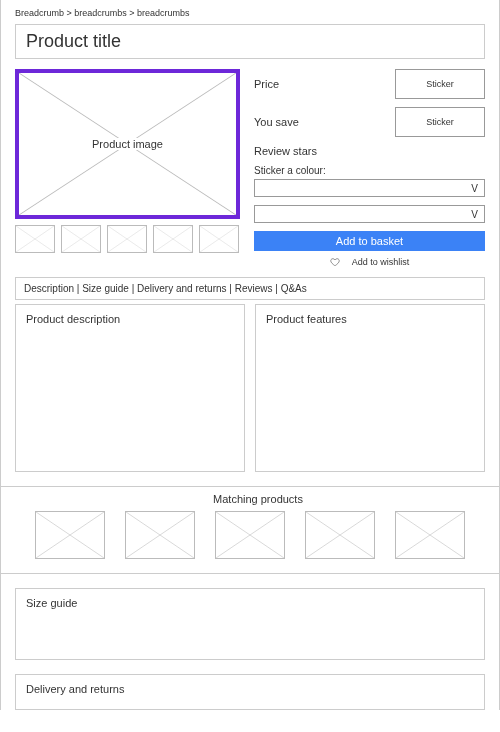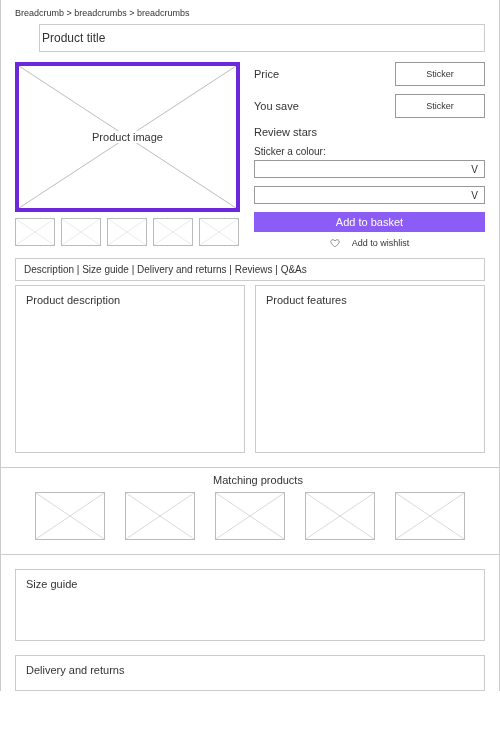--- a/index.html
+++ b/index.html
@@ -15,24 +15,23 @@
     border-right: 1px solid #ccc;
     padding: 8px 14px 0 14px;
   }
   .breadcrumb {
     font-size: 9px;
     color: #333;
     margin-bottom: 6px;
   }
   .title-box {
     border: 1px solid #ccc;
-    padding: 6px 2px;
+    padding: 6px 10px;
     margin-bottom: 10px;
-    font-size: 12px;
-    margin-left: 24px;
+    font-size: 18px;
   }
   .top-row {
     display: flex;
     gap: 14px;
     margin-bottom: 10px;
   }
   .media-col { flex: 0 0 225px; }
   .detail-col { flex: 1; }
   .hero {
     border: 4px solid #6d28d9;
@@ -55,40 +54,40 @@
   .detail-row {
     display: flex;
     align-items: center;
     justify-content: space-between;
     margin-bottom: 8px;
     font-size: 11px;
   }
   .pill {
     border: 1px solid #999;
     width: 90px;
-    height: 24px;
+    height: 30px;
     display: flex;
     align-items: center;
     justify-content: center;
     font-size: 9px;
   }
   .opt-label { font-size: 10px; margin-bottom: 3px; }
   .select-wrap { margin-bottom: 8px; }
   .fake-select {
     border: 1px solid #999;
     height: 18px;
     display: flex;
     align-items: center;
     justify-content: flex-end;
     padding: 0 6px;
     font-size: 10px;
     background: #fff;
   }
   .basket-btn {
-    background: #8b5cf6;
+    background: #3b82f6;
     color: #fff;
     text-align: center;
     padding: 4px 0;
     font-size: 11px;
     margin-bottom: 6px;
     cursor: pointer;
   }
   .wishlist {
     display: flex;
     align-items: center;

